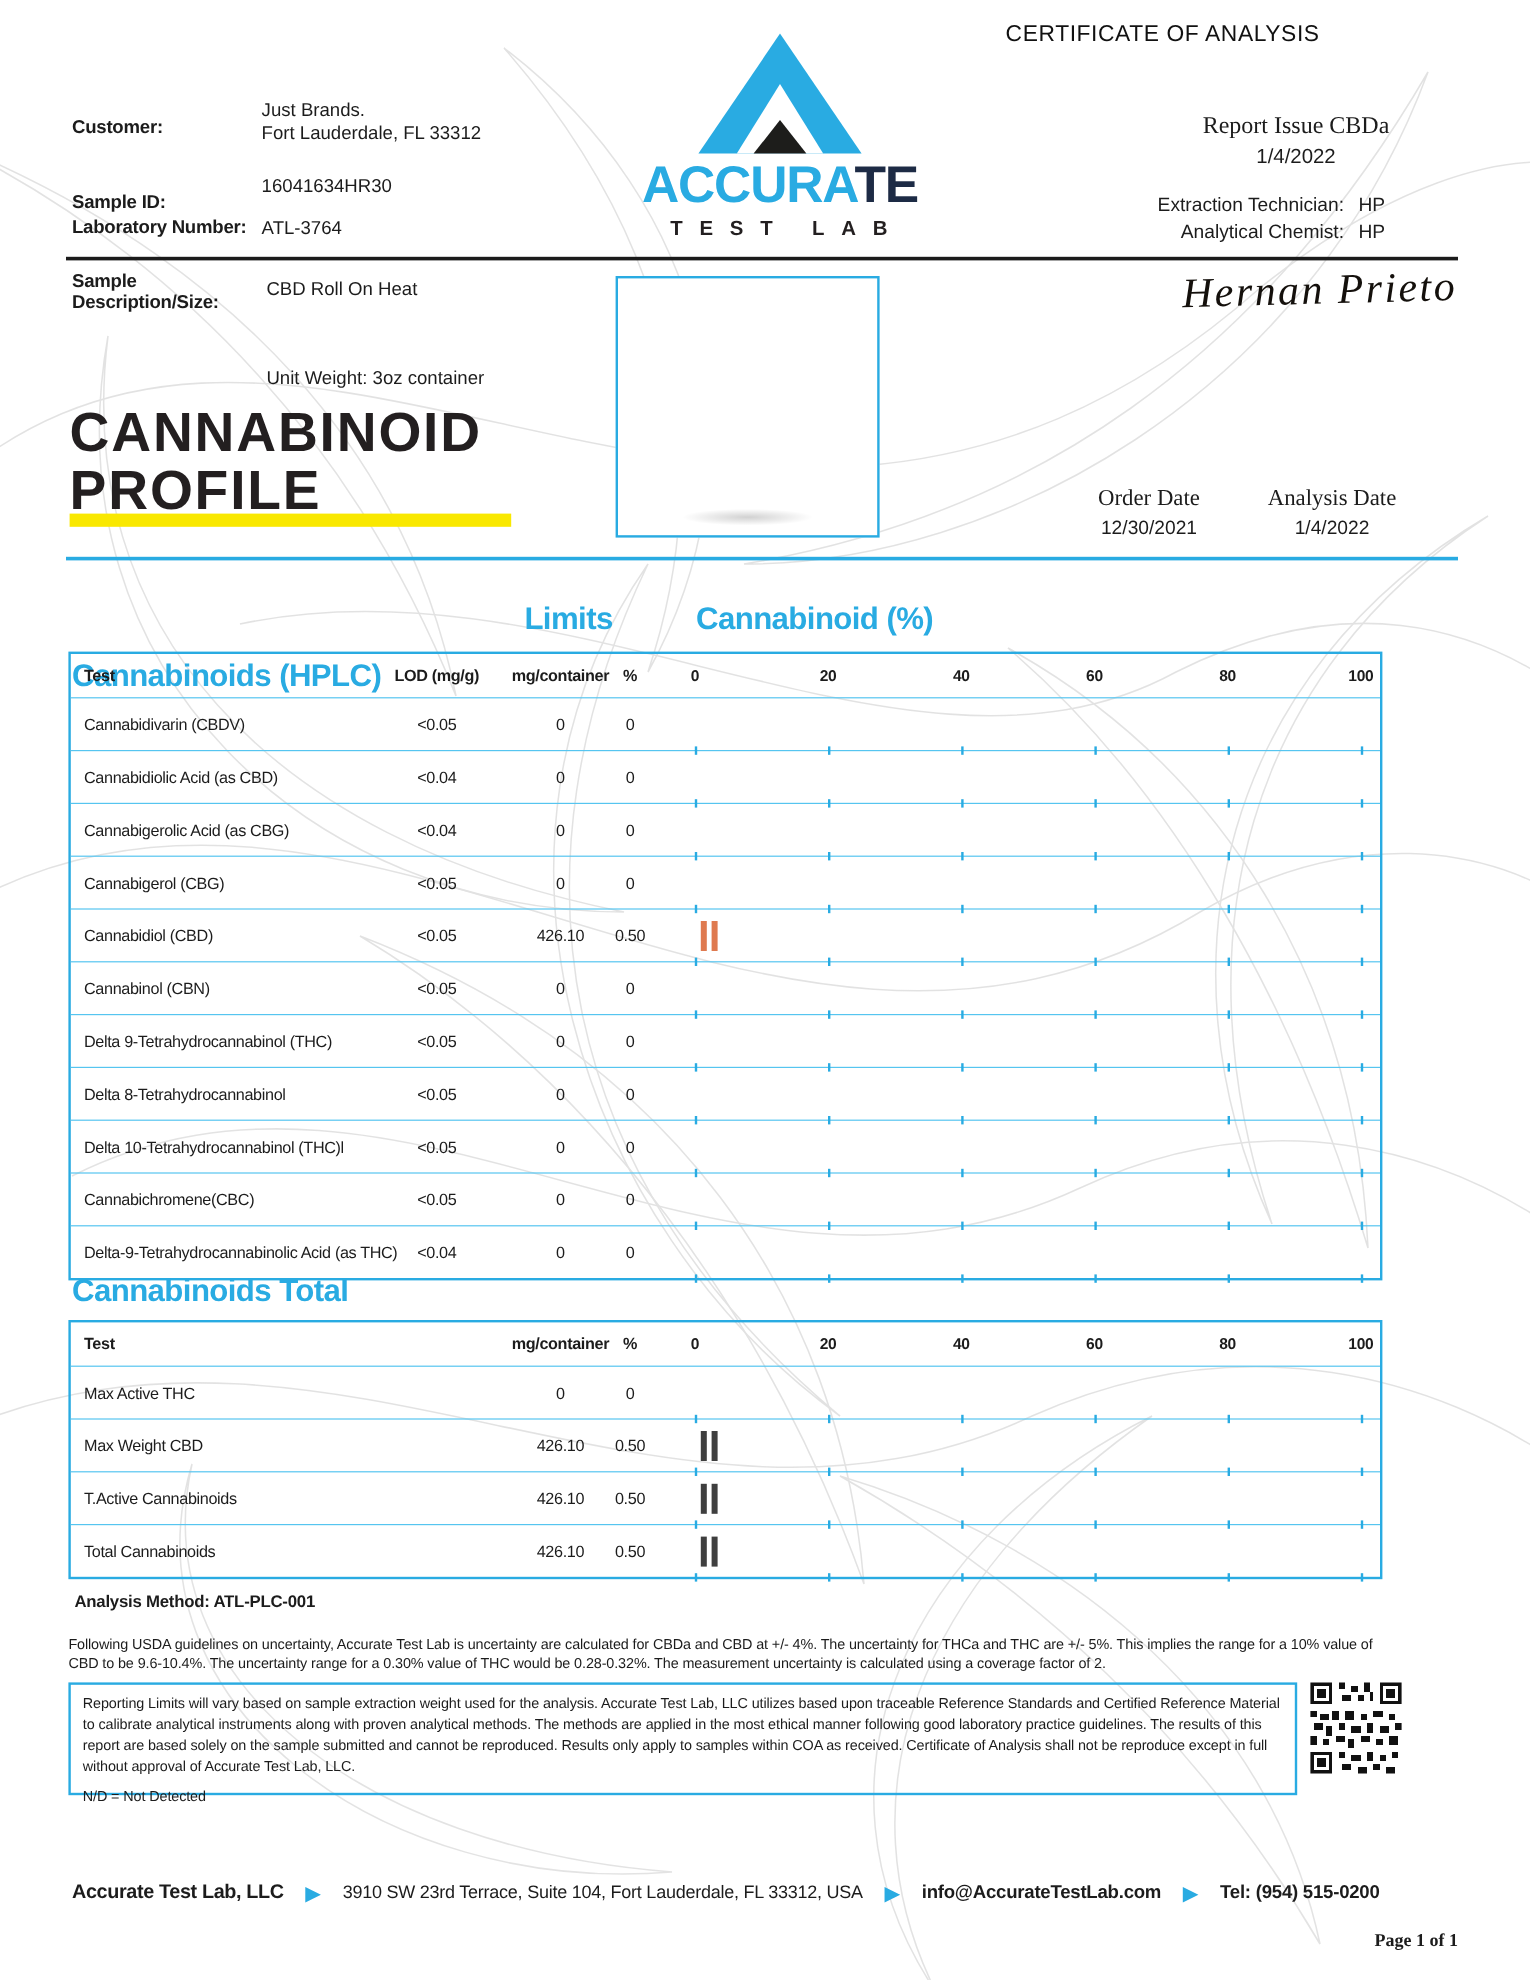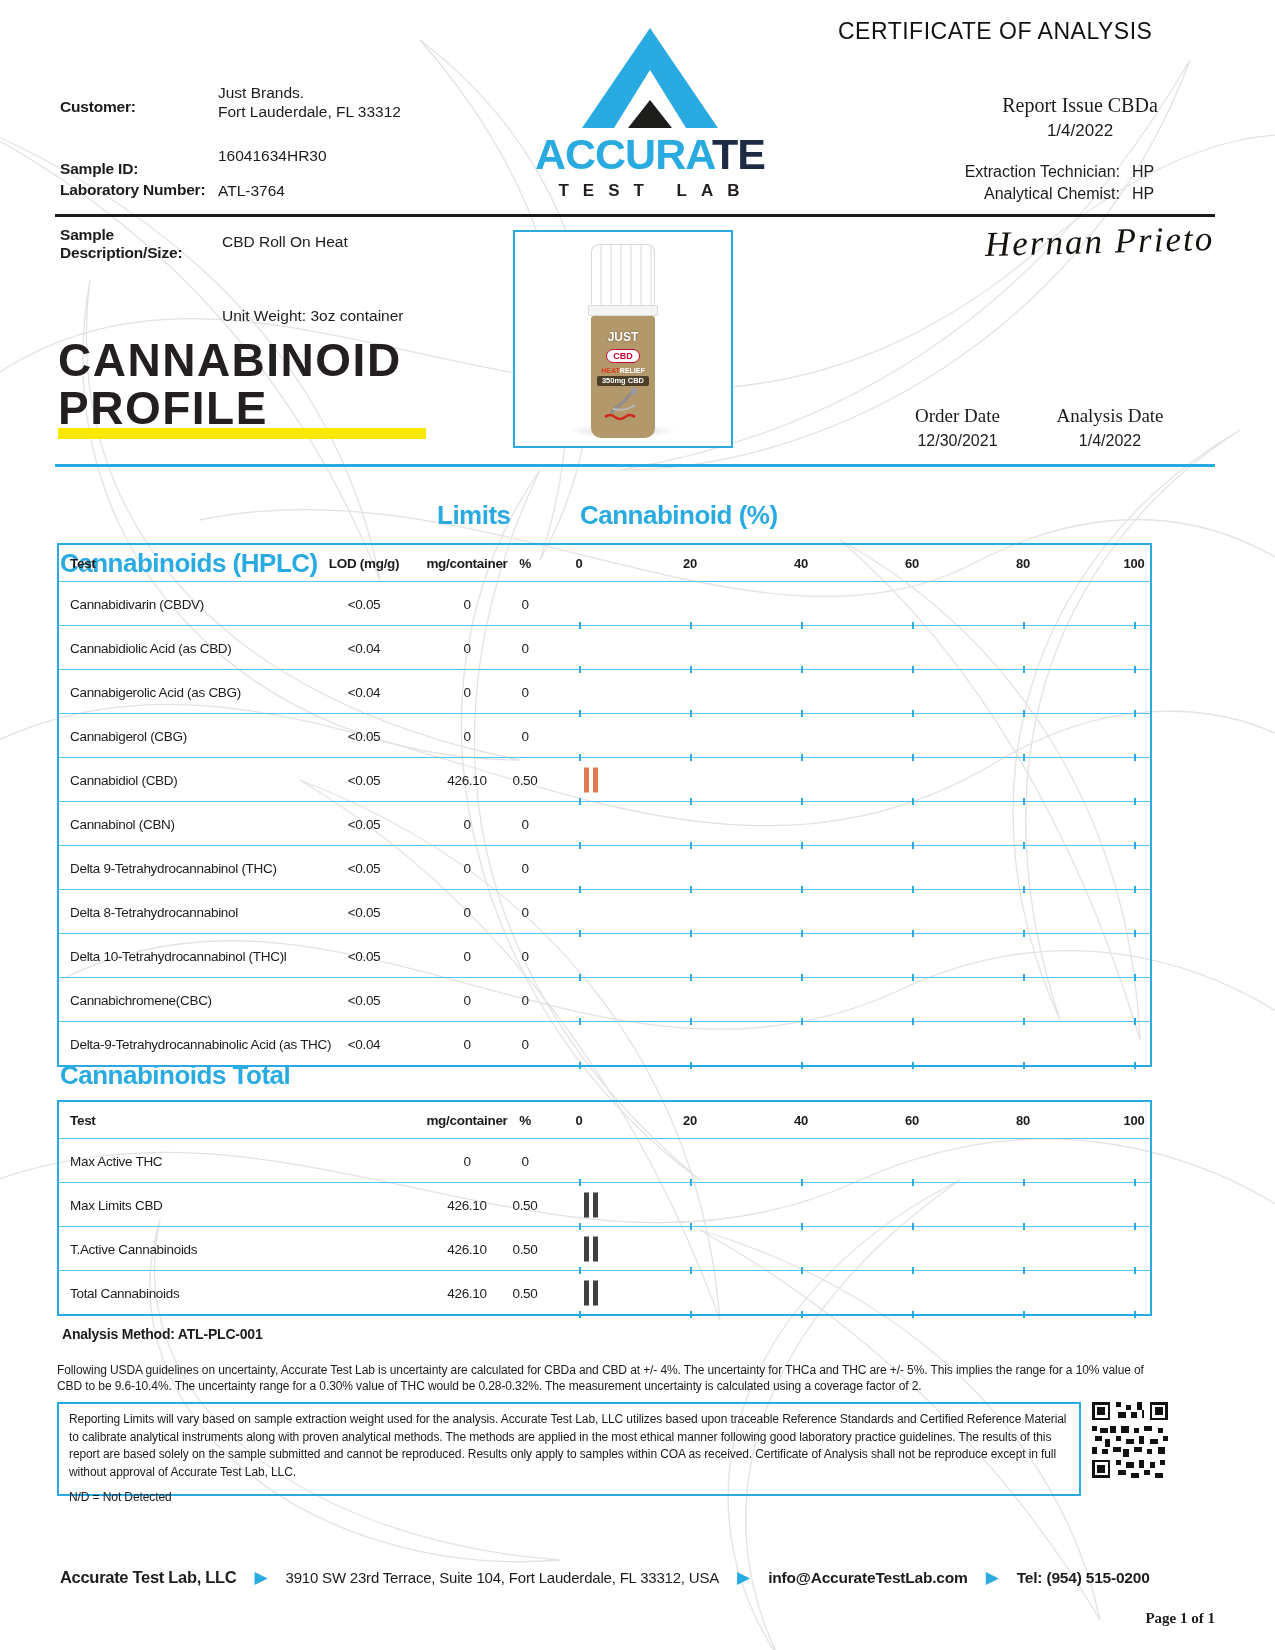--- a/index.html
+++ b/index.html
@@ -18,21 +18,21 @@
   
   .big-title{font-size:46px;font-weight:bold;letter-spacing:1.5px;color:#231f20;line-height:48px;}
   .yellow-bar{position:absolute;background:#F9E800;height:11px;width:368px;}
 
   
   .logo-word{font-size:43px;font-weight:bold;letter-spacing:-1px;color:#29ABE2;white-space:nowrap;}
   .logo-word .suffix{color:#1d2b45;}
   .logo-sub{font-size:17px;font-weight:600;letter-spacing:14px;color:#231f20;}
 
   
-  .cert-title{font-size:23px;color:#111;letter-spacing:0.5px;white-space:nowrap;text-align:right;}
+  .cert-title{font-size:19px;color:#111;letter-spacing:0.5px;white-space:nowrap;text-align:right;}
   .serif{font-family:"Liberation Serif",serif;}
   .sig{font-family:"Liberation Serif",serif;font-style:italic;font-size:35px;color:#14100c;
        transform:rotate(-1.5deg);letter-spacing:2px;white-space:nowrap;}
 
   
   .sec-head{font-size:26px;font-weight:bold;color:#29ABE2;letter-spacing:-0.5px;white-space:nowrap;}
 
   
   .coa-table{position:absolute;left:57px;width:1091px;border:2px solid #29ABE2;background:rgba(255,255,255,0);}
   .t-row{position:relative;height:43px;border-bottom:1px solid #56c5f0;}
@@ -134,36 +134,20 @@
         <polygon points="70,2 138,102 2,102" fill="#29ABE2"></polygon>
         <polygon points="70,44 106,102 34,102" fill="#ffffff"></polygon>
         <polygon points="70,74 92,102 48,102" fill="#1d1d1b"></polygon>
       </svg>
       <div class="logo-word"><span>ACCURA</span><span class="suffix">TE</span></div>
       <div class="logo-sub" style="margin-top:2px;margin-left:12px;">TEST LAB</div>
     </div>
 
     <div class="photo-box" style="left:513px;top:230px;width:216px;height:214px;">
       <div class="shadow" style="bottom:8px;"></div>
-      <div class="bottle" style="top:12px;width:70px;">
-        <div class="cap"></div>
-        <div class="collar"></div>
-        <div class="body-label">
-          <div class="just-txt">JUST</div>
-          <div style="margin-top:1px;"><span class="cbd-badge">CBD</span></div>
-          <div class="relief-txt"><span class="hot">HEAT</span><span>RELIEF</span></div>
-          <div class="strength">350mg CBD</div>
-          <svg width="44" height="34" viewBox="0 0 44 34" style="margin-top:1px;">
-            <path d="M10,26 C16,18 24,16 28,8 M28,8 l4,-3" stroke="#8d8d8d" stroke-width="3" fill="none"></path>
-            <circle cx="33" cy="4" r="3.4" fill="#9a9a9a"></circle>
-            <path d="M12,22 C20,24 28,22 34,18" stroke="#b9b9b9" stroke-width="2" fill="none"></path>
-            <path d="M4,30 q5,-4 10,0 q5,4 10,0 q5,-4 10,0" stroke="#cc2a1a" stroke-width="2.5" fill="none"></path>
-          </svg>
-        </div>
-      </div>
     </div>
 
     <div class="abs cert-title" style="left:838px;top:18px;">CERTIFICATE OF ANALYSIS</div>
 
     <div class="abs serif" style="left:960px;top:94px;width:240px;text-align:center;font-size:20px;">Report Issue CBDa</div>
     <div class="abs" style="left:960px;top:121px;width:240px;text-align:center;font-size:17px;">1/4/2022</div>
 
     <div class="abs" style="left:820px;top:163px;width:300px;text-align:right;font-size:16px;">Extraction Technician:</div>
     <div class="abs" style="left:1132px;top:163px;font-size:16px;">HP</div>
     <div class="abs" style="left:820px;top:185px;width:300px;text-align:right;font-size:16px;">Analytical Chemist:</div>
@@ -352,21 +336,21 @@
           <span class="cell num" style="left: 338px; width: 140px;">0</span>
           <span class="cell num" style="left: 436px; width: 60px;">0</span>
           <span class="tick" style="left: 520px;"></span>
           <span class="tick" style="left: 631px;"></span>
           <span class="tick" style="left: 742px;"></span>
           <span class="tick" style="left: 853px;"></span>
           <span class="tick" style="left: 964px;"></span>
           <span class="tick" style="left: 1075px;"></span>
         </div>
         <div class="t-row">
-          <span class="cell" style="left: 11px;">Max Limits CBD</span>
+          <span class="cell" style="left: 11px;">Max Weight CBD</span>
           <span class="cell num" style="left: 338px; width: 140px;">426.10</span>
           <span class="cell num" style="left: 436px; width: 60px;">0.50</span>
           <span class="tick" style="left: 520px;"></span>
           <span class="tick" style="left: 631px;"></span>
           <span class="tick" style="left: 742px;"></span>
           <span class="tick" style="left: 853px;"></span>
           <span class="tick" style="left: 964px;"></span>
           <span class="tick" style="left: 1075px;"></span>
           <span class="bars" style="left: 524.775px;">
             <i class="bar" style="background: rgb(63, 63, 63);"></i>

